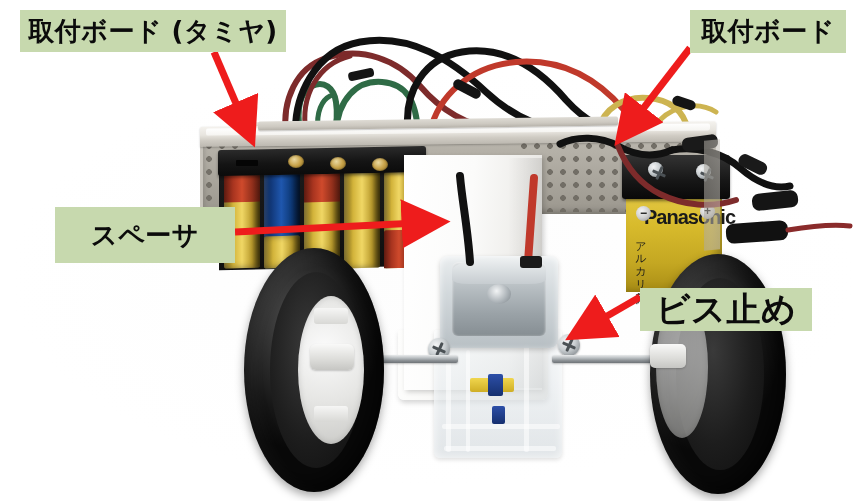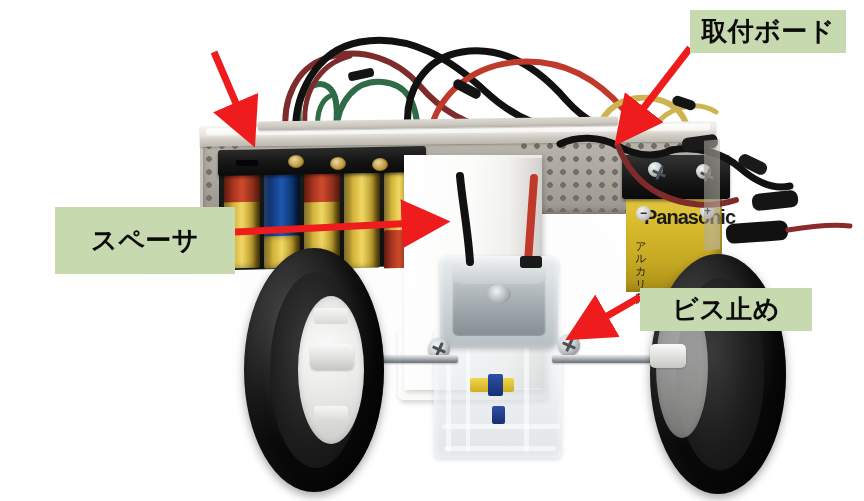--- a/index.html
+++ b/index.html
@@ -248,22 +248,22 @@
     background:#c7d9ae;
     color:#0b0b0b;
     font-family:"DejaVu Sans","Liberation Sans",sans-serif;
     font-weight:bold;
     display:flex;align-items:center;justify-content:center;
     letter-spacing:.5px;
     white-space:nowrap;
   }
   #lbl-board{left:20px;top:10px;width:266px;height:42px;font-size:26px;}
   #lbl-cushion{left:690px;top:10px;width:156px;height:43px;font-size:26px;}
-  #lbl-spacer{left:55px;top:207px;width:180px;height:67px;font-size:26px;}
-  #lbl-screw{left:640px;top:288px;width:172px;height:43px;font-size:26px;}
+  #lbl-spacer{left:55px;top:207px;width:180px;height:56px;font-size:26px;}
+  #lbl-screw{left:640px;top:288px;width:172px;height:43px;font-size:34px;}
 
   .arrows{position:absolute;left:0;top:0;width:864px;height:501px;pointer-events:none;}
 </style>
 </head>
 <body>
 
 <div id="stage">
 
   <div id="photo">
     <div class="photo-bg"></div>
@@ -388,20 +388,21 @@
       <marker id="ah" markerWidth="7" markerHeight="7" refX="5.2" refY="3.5" orient="auto">
         <path d="M0,0 L7,3.5 L0,7 Z" fill="#ee1c1c"></path>
       </marker>
     </defs>
     <line x1="214" y1="52" x2="250" y2="136" stroke="#ee1c1c" stroke-width="7" marker-end="url(#ah)"></line>
     <line x1="690" y1="48" x2="622" y2="136" stroke="#ee1c1c" stroke-width="7" marker-end="url(#ah)"></line>
     <line x1="235" y1="232" x2="438" y2="222" stroke="#ee1c1c" stroke-width="7" marker-end="url(#ah)"></line>
     <line x1="640" y1="297" x2="576" y2="334" stroke="#ee1c1c" stroke-width="7" marker-end="url(#ah)"></line>
   </svg>
 
+  <div class="callout" id="lbl-board">取付ボード (タミヤ)</div>
 
   <div class="callout" id="lbl-cushion">取付ボード</div>
 
   <div class="callout" id="lbl-spacer">スペーサ</div>
 
   <div class="callout" id="lbl-screw">ビス止め</div>
 
 </div>
 
 </body></html>

